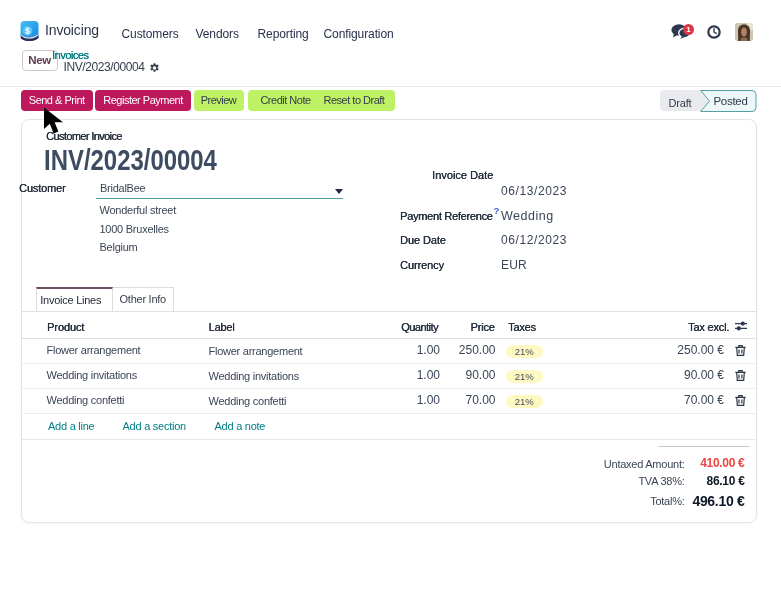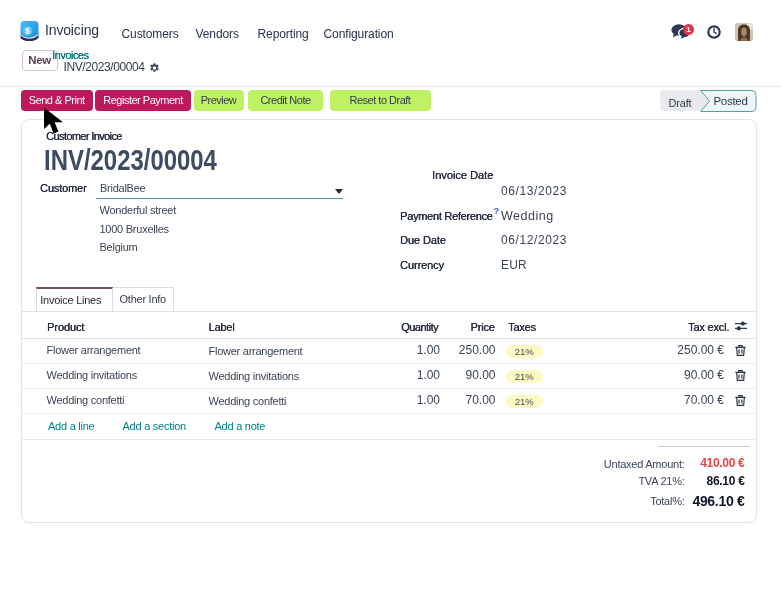--- a/index.html
+++ b/index.html
@@ -75,35 +75,35 @@
 <svg class="a" style="left:148.5px;top:62.2px;" width="11" height="11" viewBox="0 0 24 24">
   <path fill="#3a434f" fill-rule="evenodd" d="M12,8.2 A3.8,3.8 0 1 0 12,15.8 A3.8,3.8 0 1 0 12,8.2 Z M10,1.5 L9.6,4.6 C8.9,4.9 8.2,5.2 7.6,5.7 L4.7,4.5 L2.7,8 L5.2,9.9 C5.1,10.6 5.1,11.4 5.2,12.1 L2.7,14 L4.7,17.5 L7.6,16.3 C8.2,16.8 8.9,17.1 9.6,17.4 L10,20.5 L14,20.5 L14.4,17.4 C15.1,17.1 15.8,16.8 16.4,16.3 L19.3,17.5 L21.3,14 L18.8,12.1 C18.9,11.4 18.9,10.6 18.8,9.9 L21.3,8 L19.3,4.5 L16.4,5.7 C15.8,5.2 15.1,4.9 14.4,4.6 L14,1.5 Z" transform="translate(0,1)"></path>
 </svg>
 
 <div class="a hline" style="left:0;top:85.5px;width:781px;"></div>
 
 <div class="a btn btnp" style="left:20.7px;top:89.7px;width:72px;">Send &amp; Print</div>
 <div class="a btn btnp" style="left:95.4px;top:89.7px;width:95.3px;">Register Payment</div>
 <div class="a btn btnl" style="left:193.5px;top:89.7px;width:50px;">Preview</div>
 <div class="a btn btnl" style="left:248px;top:89.7px;width:75px;">Credit Note</div>
-<div class="a btn btnl" style="left:313.5px;top:89.7px;width:101px;margin-left:16px;">Reset to Draft</div>
+<div class="a btn btnl" style="left:313.5px;top:89.7px;width:81px;">Reset to Draft</div>
 
 <div class="a" style="left:660px;top:89.5px;width:48px;height:21.5px;background:#e9eaed;border-radius:4px 0 0 4px;"></div>
 <div class="a" style="left:660px;top:89.5px;width:40px;height:27px;display:flex;align-items:center;justify-content:center;font-size:11px;letter-spacing:-0.2px;color:#333b49;">Draft</div>
 <svg class="a" style="left:700px;top:89.5px;" width="57" height="22" viewBox="0 0 57 22">
   <path d="M0.7,0.5 L52,0.5 A4,4 0 0 1 56,4.5 L56,17.5 A4,4 0 0 1 52,21.5 L0.7,21.5 L9.5,11 Z" fill="#edf7f7" stroke="#549fa3" stroke-width="1"></path>
   <text x="30.5" y="15" font-size="11.5" letter-spacing="-0.3" fill="#2c3a4d" text-anchor="middle" font-family="Liberation Sans">Posted</text>
 </svg>
 
 <div class="a" style="left:21px;top:118.5px;width:735.5px;height:404.5px;background:#fff;border:1px solid #e3e4e8;border-radius:8px;box-sizing:border-box;box-shadow:0 1px 3px rgba(0,0,0,0.04);"></div>
 
 <div class="a lbl" style="left:46px;top:130px;letter-spacing:-0.62px;">Customer Invoice</div>
 <div class="a" style="left:43.8px;top:146.2px;font-size:29px;font-weight:bold;color:#3d4c63;line-height:29px;transform:scaleX(0.825);transform-origin:0 0;white-space:nowrap;">INV/2023/00004</div>
 
-<div class="a lbl" style="left:40px;top:181.5px;letter-spacing:-0.15px;">Customer</div>
+<div class="a lbl" style="left:19px;top:181.5px;letter-spacing:-0.15px;">Customer</div>
 <div class="a val" style="left:100px;top:181.5px;">BridalBee</div>
 <div class="a" style="left:95.5px;top:197.5px;width:247.5px;height:1px;background:#4ba0a4;"></div>
 <div class="a" style="left:334.5px;top:188.5px;width:0;height:0;border-left:4.5px solid transparent;border-right:4.5px solid transparent;border-top:5.5px solid #1f2937;"></div>
 <div class="a val" style="left:99.5px;top:203.5px;">Wonderful street</div>
 <div class="a val" style="left:99.5px;top:223px;">1000 Bruxelles</div>
 <div class="a val" style="left:99.5px;top:241px;">Belgium</div>
 
 <div class="a lbl" style="left:400px;top:169px;letter-spacing:0;margin-left:32px;">Invoice Date</div>
 <div class="a num" style="left:501px;top:185px;letter-spacing:0.6px;">06/13/2023</div>
 <div class="a lbl" style="left:400px;top:209.9px;letter-spacing:-0.28px;">Payment Reference</div>
@@ -166,20 +166,20 @@
 <div class="a hline" style="left:21px;top:412.5px;width:735.5px;background:#ececef;"></div>
 
 <div class="a tlink" style="left:48px;top:420px;">Add a line</div>
 <div class="a tlink" style="left:122.5px;top:420px;">Add a section</div>
 <div class="a tlink" style="left:214.5px;top:420px;">Add a note</div>
 <div class="a hline" style="left:21px;top:438.5px;width:735.5px;background:#e8e8ec;"></div>
 
 <div class="a" style="left:658px;top:445.5px;width:92px;height:1px;background:#c7cad0;"></div>
 <div class="a val r" style="left:560px;top:457.5px;width:124.5px;">Untaxed Amount:</div>
 <div class="a r b" style="left:660px;top:457px;width:84.5px;color:#ef4444;font-size:12px;letter-spacing:-0.3px;line-height:12px;">410.00&nbsp;€</div>
-<div class="a val r" style="left:560px;top:475px;width:124.5px;">TVA 21%:</div>
+<div class="a val r" style="left:560px;top:475px;width:124.5px;">TVA 38%:</div>
 <div class="a r b" style="left:660px;top:474.5px;width:84.5px;color:#101826;font-size:12px;letter-spacing:-0.3px;line-height:12px;">86.10&nbsp;€</div>
 <div class="a val r" style="left:560px;top:495px;width:124.5px;">Total%:</div>
 <div class="a r b" style="left:660px;top:494.5px;width:84.5px;color:#0f172a;font-size:14px;letter-spacing:-0.3px;line-height:12px;">496.10&nbsp;€</div>
 
 <svg class="a" style="left:43px;top:106.5px;" width="24" height="29" viewBox="0 0 12 14.5">
   <path d="M0.5,0.3 L0.5,11 L3.4,8.4 L5.3,13.2 L7.7,12.2 L5.8,7.6 L10,7.6 Z" fill="#000"></path>
 </svg>
 
 </body></html>

